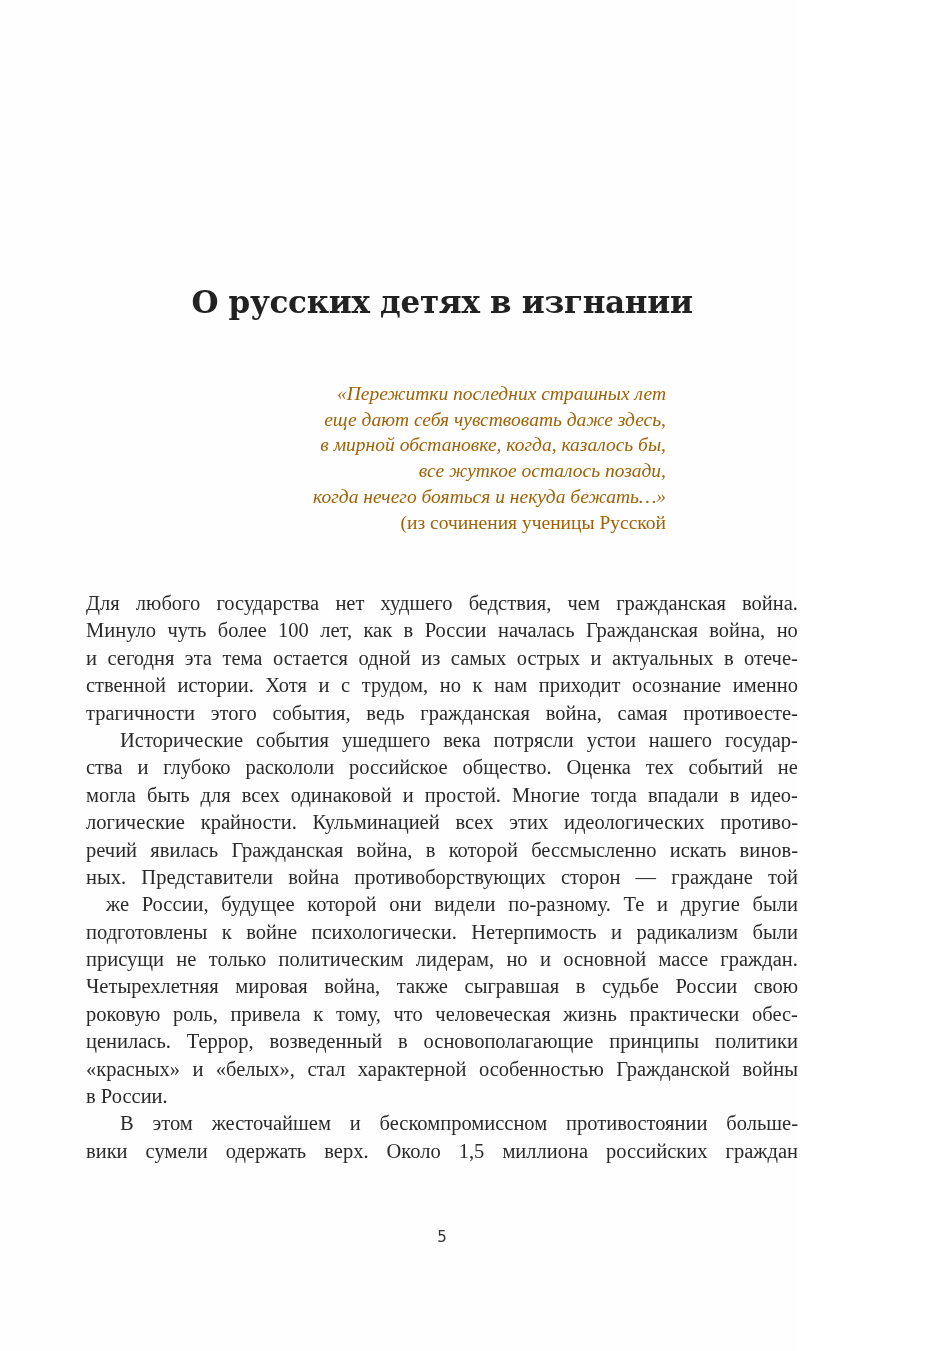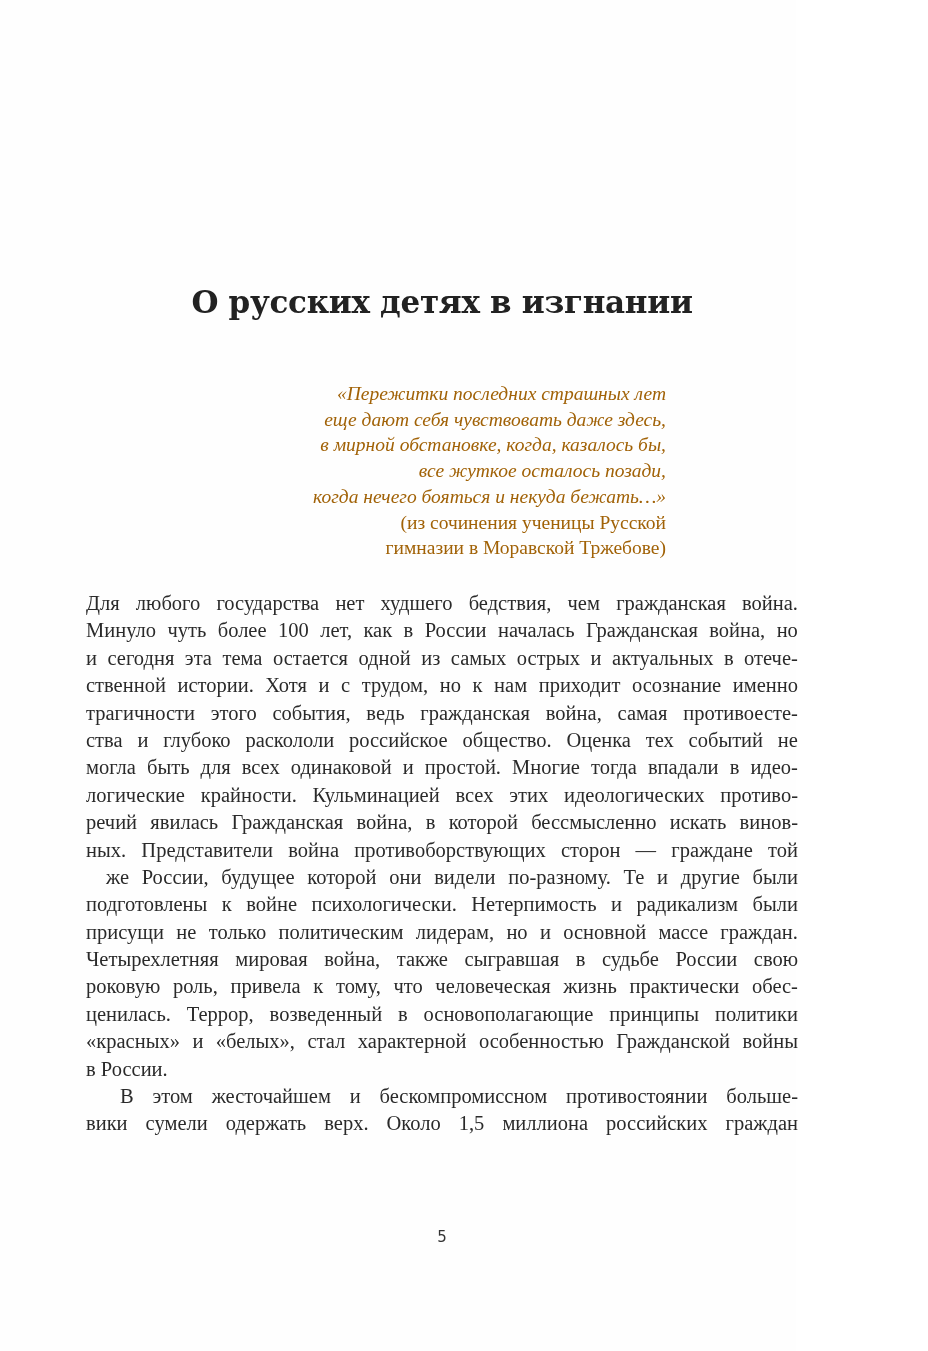--- a/index.html
+++ b/index.html
@@ -36,21 +36,20 @@
 
   <div class="title">О русских детях в изгнании</div>
 
   <div class="epigraph">
     <span class="q">«Пережитки последних страшных лет</span>
     <span class="q">еще дают себя чувствовать даже здесь,</span>
     <span class="q">в мирной обстановке, когда, казалось бы,</span>
     <span class="q">все жуткое осталось позади,</span>
     <span class="q">когда нечего бояться и некуда бежать…»</span>
     <span class="src">(из сочинения ученицы Русской</span>
-    <span class="src">гимназии в Моравской Тржебове)</span>
   </div>
 
   <div class="body-text">
 
     <div>
       <span class="ln" style="white-space: normal; display: flex; justify-content: space-between;">
           <span>Для</span>
           <span>любого</span>
           <span>государства</span>
           <span>нет</span>
@@ -109,20 +108,30 @@
           <span>события,</span>
           <span>ведь</span>
           <span>гражданская</span>
           <span>война,</span>
           <span>самая</span>
           <span>противоесте-</span>
         </span>
     </div>
 
     <div>
+      <span class="ln indent" style="white-space: normal; display: flex; justify-content: space-between;">
+          <span>Исторические</span>
+          <span>события</span>
+          <span>ушедшего</span>
+          <span>века</span>
+          <span>потрясли</span>
+          <span>устои</span>
+          <span>нашего</span>
+          <span>государ-</span>
+        </span>
       <span class="ln" style="white-space: normal; display: flex; justify-content: space-between;">
           <span>ства</span>
           <span>и</span>
           <span>глубоко</span>
           <span>раскололи</span>
           <span>российское</span>
           <span>общество.</span>
           <span>Оценка</span>
           <span>тех</span>
           <span>событий</span>

